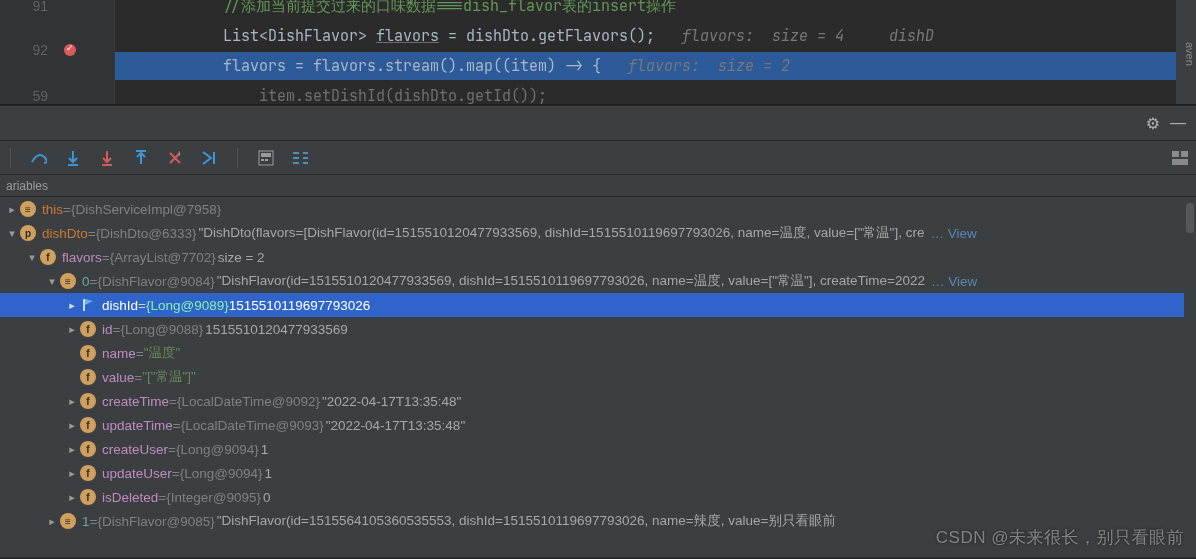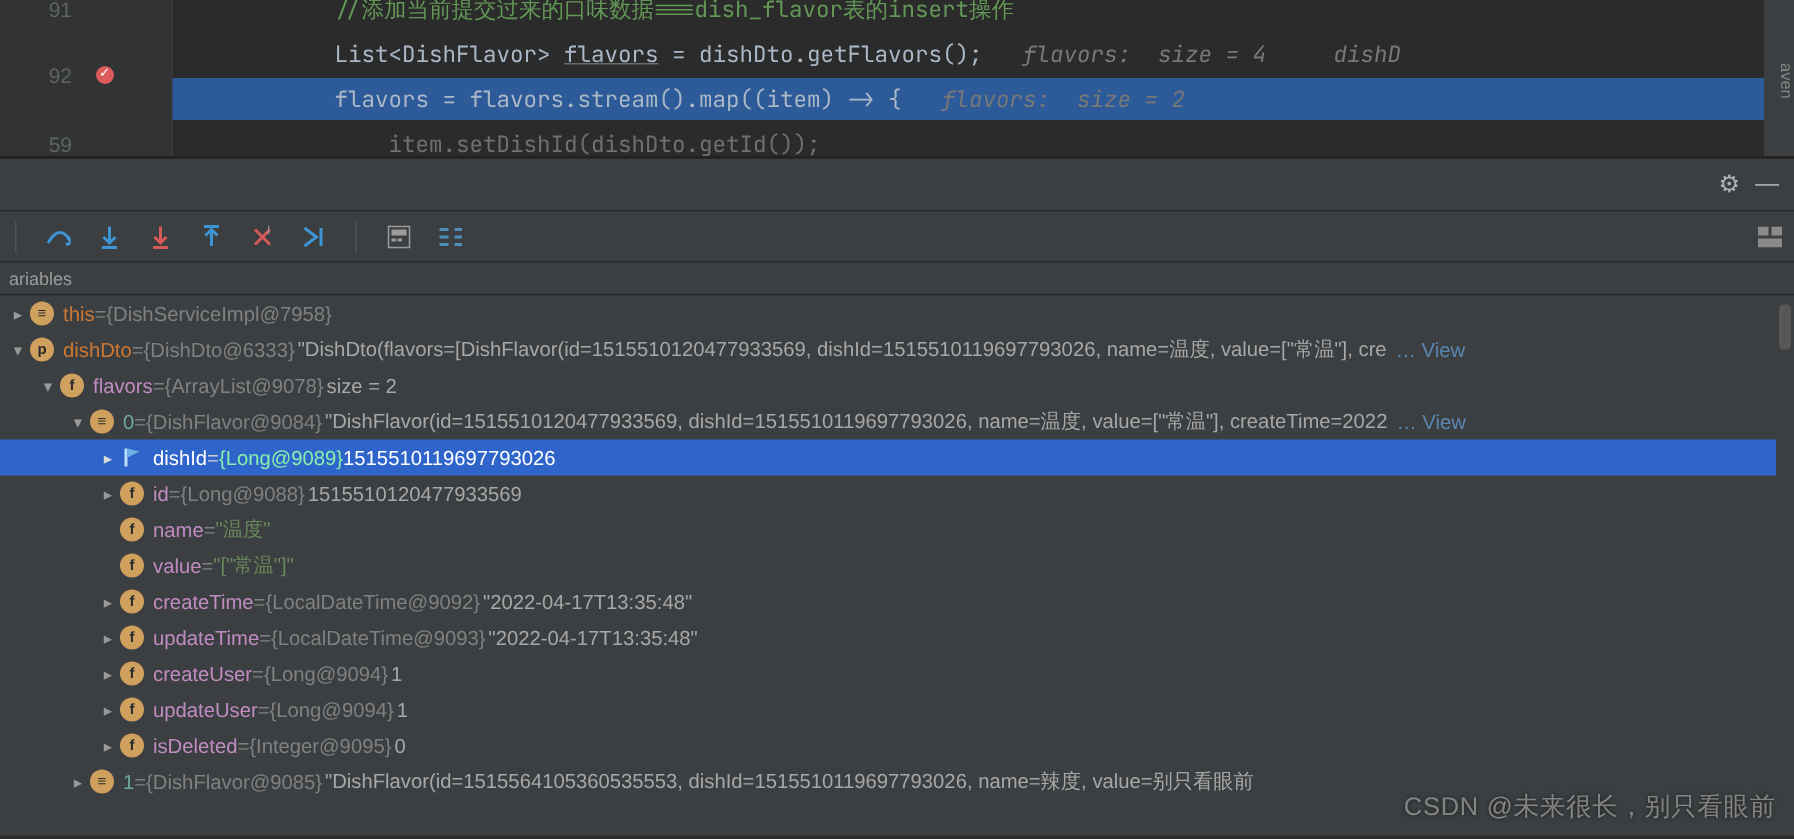--- a/index.html
+++ b/index.html
@@ -251,21 +251,21 @@
     <span class="val-classref">{DishDto@6333}</span>
     <span class="val-plain"> "DishDto(flavors=[DishFlavor(id=1515510120477933569, dishId=1515510119697793026, name=温度, value=["常温"], cre</span>
     <span class="viewlink">… View</span>
   </div>
 
   <div class="row indent1">
     <span class="exp-arrow">▾</span>
     <span class="badge badge-f">f</span>
     <span class="name-purple">flavors</span>
     <span class="val-grey"> = </span>
-    <span class="val-classref">{ArrayList@9078}</span>
+    <span class="val-classref">{ArrayList@7702}</span>
     <span class="val-plain">  size = 2</span>
   </div>
 
   <div class="row indent2">
     <span class="exp-arrow">▾</span>
     <span class="badge badge-lines">≡</span>
     <span class="name-teal">0</span>
     <span class="val-grey"> = </span>
     <span class="val-classref">{DishFlavor@9084}</span>
     <span class="val-plain"> "DishFlavor(id=1515510120477933569, dishId=1515510119697793026, name=温度, value=["常温"], createTime=2022</span>

